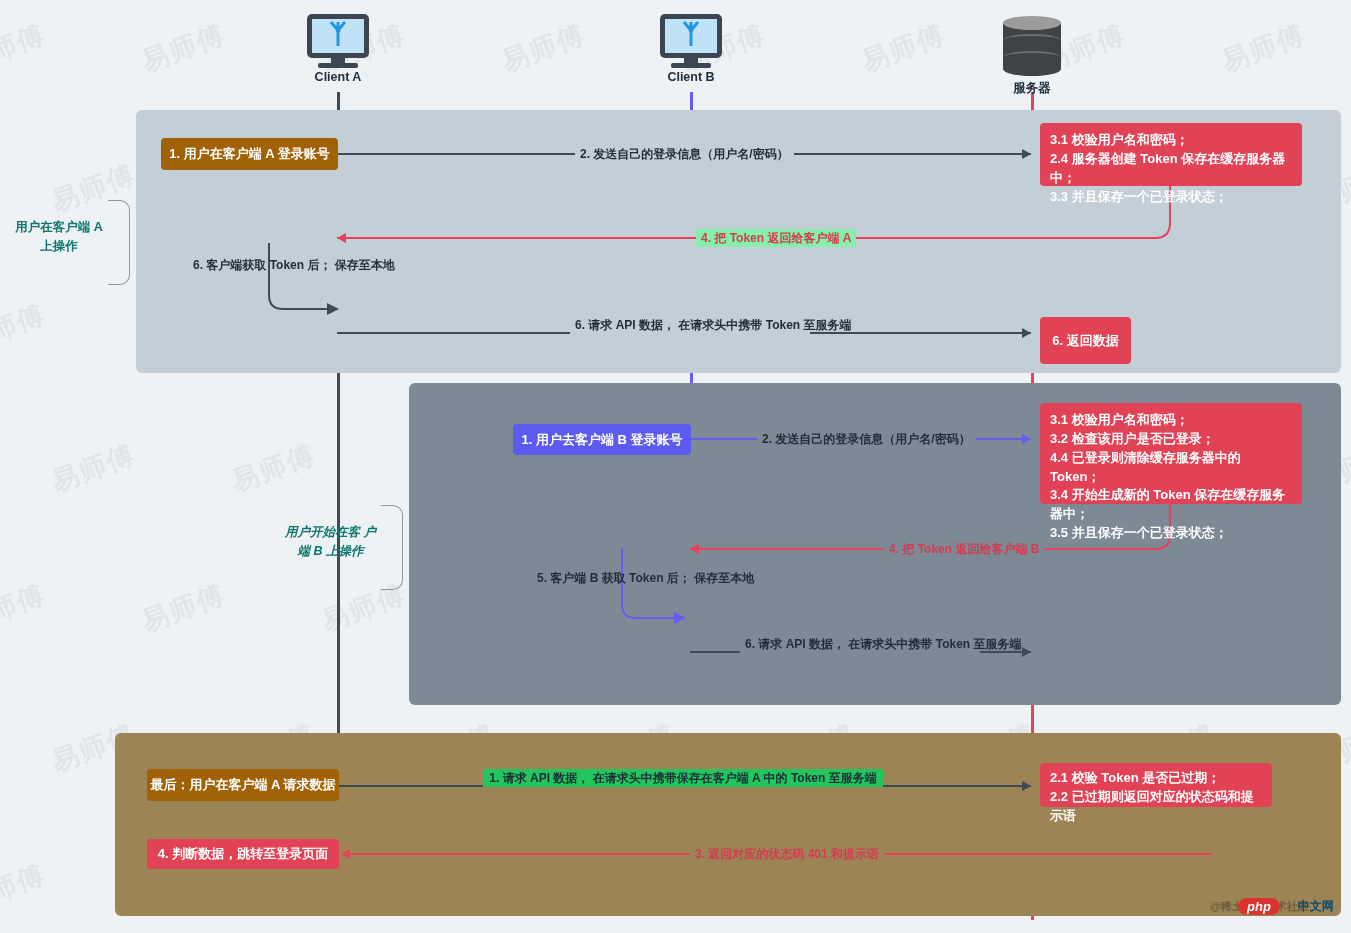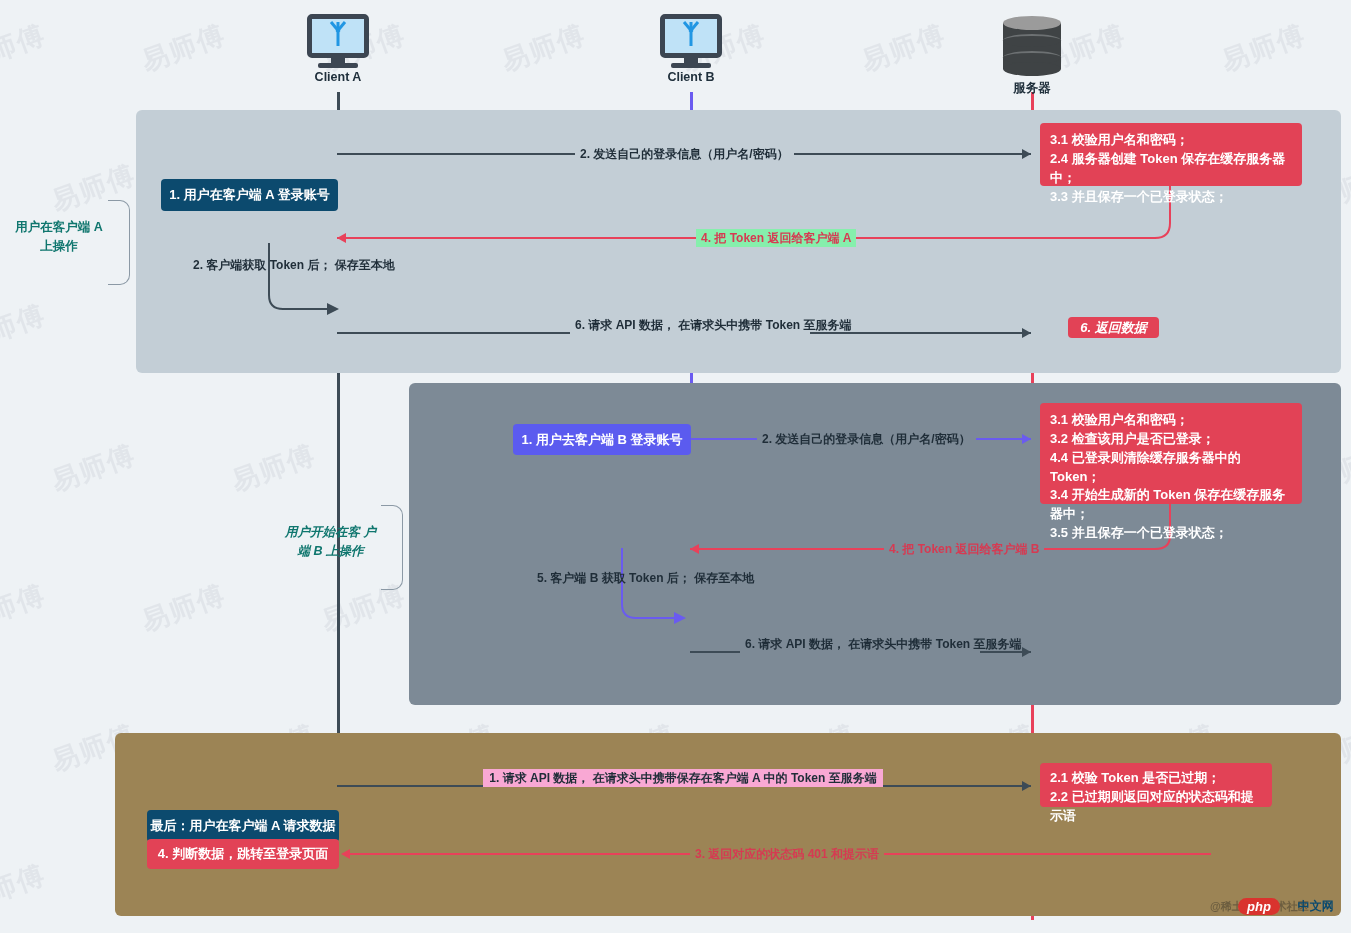--- a/index.html
+++ b/index.html
@@ -124,21 +124,21 @@
     font-size: 13px;
     font-weight: 700;
     color: #ffffff;
     border-radius: 4px;
     text-align: center;
     padding: 6px 12px;
     line-height: 1.5;
     z-index: 7;
     white-space: nowrap;
   }
-  .msgbox.slate  { background: #0c4a6e; margin-top: 41px; }
+  .msgbox.slate  { background: #a16207; }
   .msgbox.purple { background: #5b5bef; }
   .msgbox.red    { background: #e24256; }
   .msgbox.multiline {
     display: block;
     text-align: left;
     white-space: normal;
   }
   .msgbox .ln { display: block; }
 
   
@@ -320,32 +320,32 @@
   <div class="head left" style="left:337px; top:233px; color:#e8415a;"></div>
   <div class="arrow-label red" style="left:696px; top:229px; background:#86efac;">
     <span class="ln">4. 把 Token 返回给客户端 A</span>
   </div>
 
   <svg class="selfloop" style="left:255px; top:243px; width:90px; height:80px; overflow:visible;">
     <path d="M 14 0 L 14 52 Q 14 66 28 66 L 72 66" fill="none" stroke="#3d4b56" stroke-width="2"></path>
     <polygon points="72,60 84,66 72,72" fill="#3d4b56"></polygon>
   </svg>
   <div class="arrow-label" style="left:188px; top:256px; width:150px;">
-    <span class="ln">2. 客户端获取 Token 后；</span>
+    <span class="ln">6. 客户端获取 Token 后；</span>
     <span class="ln">保存至本地</span>
   </div>
 
   <div class="arrow-line" style="left:337px; top:332px; width:694px; background:#3d4b56;"></div>
   <div class="head right" style="left:1022px; top:328px; color:#3d4b56;"></div>
   <div class="arrow-label" style="left:570px; top:316px; width:240px; background:#c3ced6;">
     <span class="ln">6. 请求 API 数据，</span>
     <span class="ln">在请求头中携带 Token 至服务端</span>
   </div>
 
-  <div class="msgbox red" style="left:1068px; top:317px; width:91px; height:21px;font-style:italic;">
+  <div class="msgbox red" style="left:1040px; top:317px; width:91px; height:47px;">
     <span>6. 返回数据</span>
   </div>
 
   <div class="msgbox purple" style="left:513px; top:424px; width:178px; height:31px;">
     <span>1. 用户去客户端 B 登录账号</span>
   </div>
 
   <div class="arrow-line" style="left:690px; top:438px; width:341px; background:#6a5bf0;"></div>
   <div class="head right" style="left:1022px; top:434px; color:#6a5bf0;"></div>
   <div class="arrow-label" style="left:757px; top:430px; background:#7d8a96;">
@@ -385,21 +385,21 @@
     <span class="ln">6. 请求 API 数据，</span>
     <span class="ln">在请求头中携带 Token 至服务端</span>
   </div>
 
   <div class="msgbox slate" style="left:147px; top:769px; width:192px; height:32px;">
     <span>最后：用户在客户端 A 请求数据</span>
   </div>
 
   <div class="arrow-line" style="left:337px; top:785px; width:694px; background:#3d4b56;"></div>
   <div class="head right" style="left:1022px; top:781px; color:#3d4b56;"></div>
-  <div class="arrow-label" style="left:483px; top:769px; width:400px; background:#f9a8d4;">
+  <div class="arrow-label" style="left:483px; top:769px; width:400px; background:#22c55e;">
     <span class="ln">1. 请求 API 数据，</span>
     <span class="ln">在请求头中携带保存在客户端 A 中的 Token 至服务端</span>
   </div>
 
   <div class="msgbox red multiline" style="left:1040px; top:763px; width:232px; height:44px; padding:6px 10px; line-height:1.45;">
     <span class="ln">2.1 校验 Token 是否已过期；</span>
     <span class="ln">2.2 已过期则返回对应的状态码和提示语</span>
   </div>
 
   <div class="msgbox red" style="left:147px; top:839px; width:192px; height:30px;">

